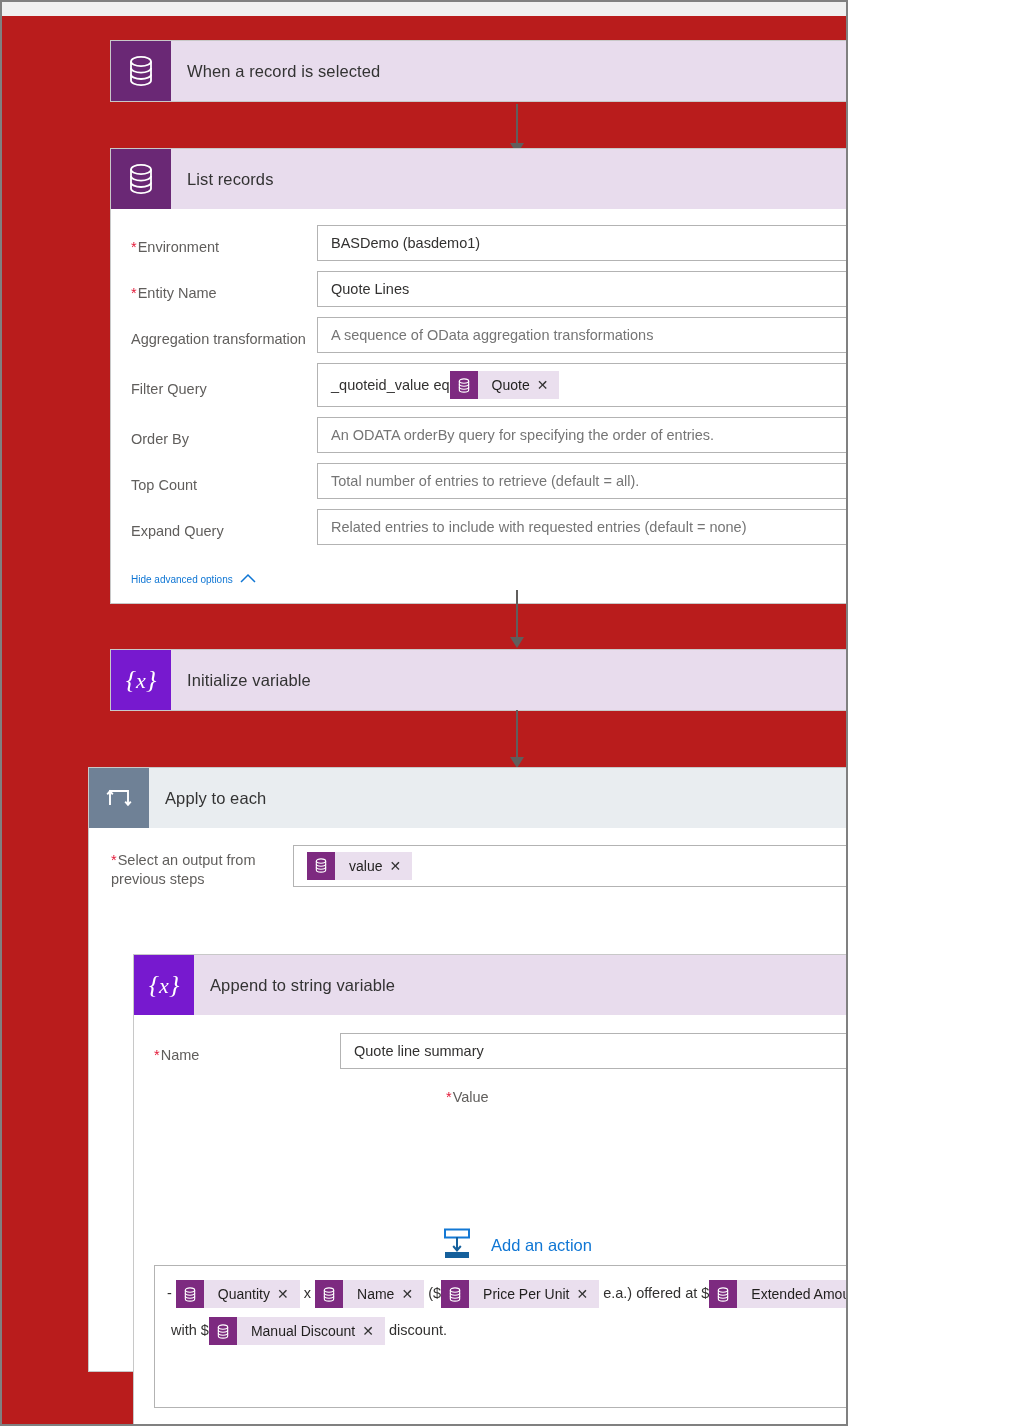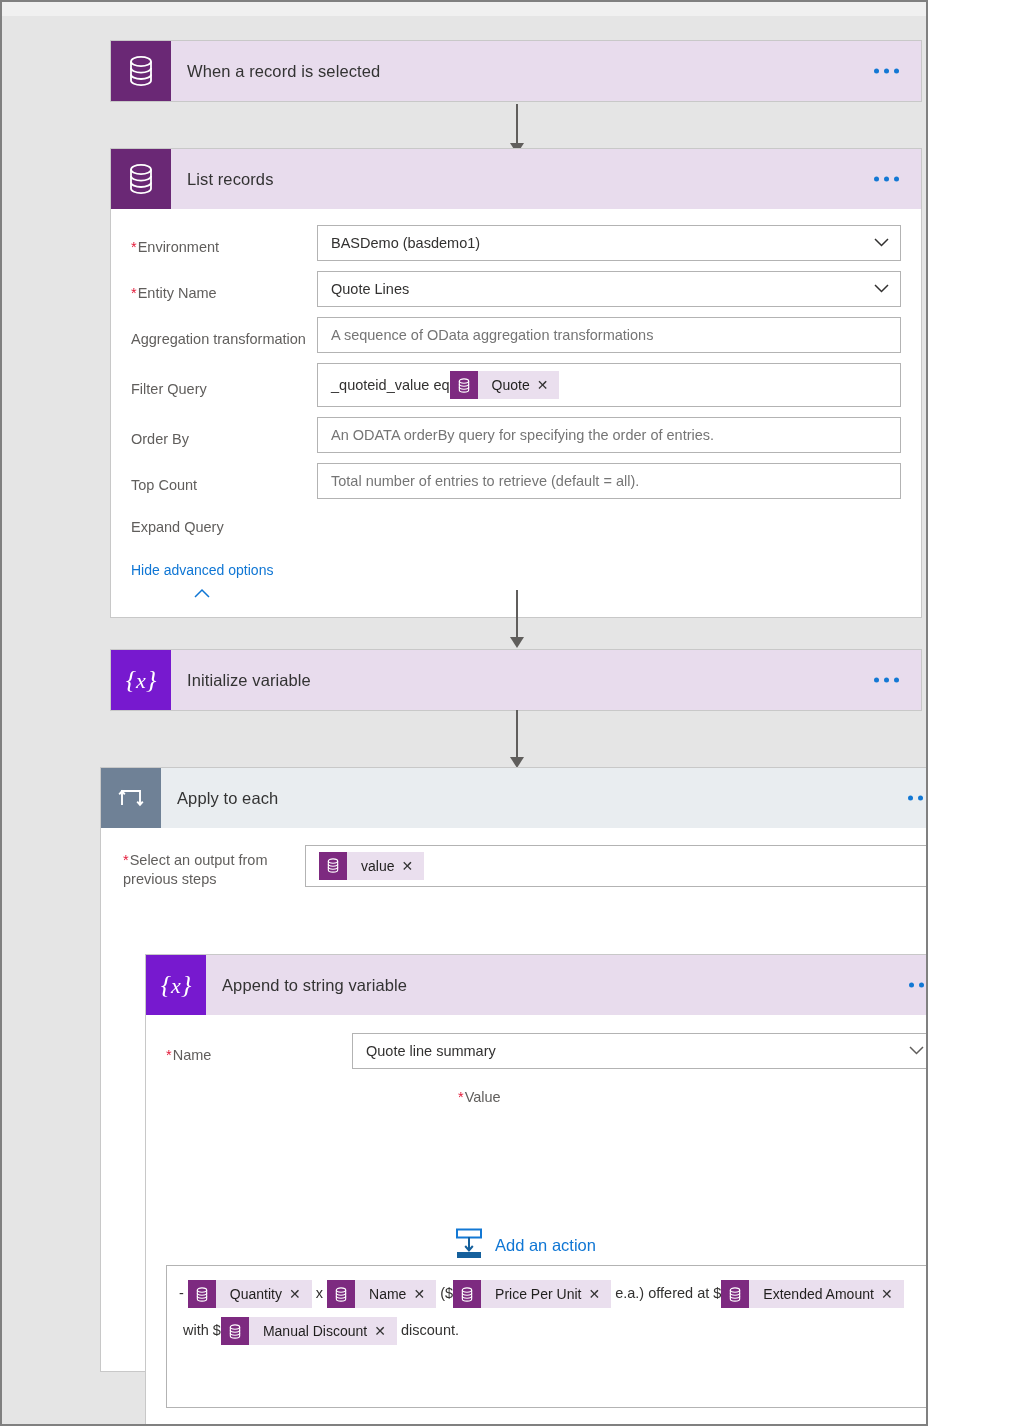--- a/index.html
+++ b/index.html
@@ -5,23 +5,23 @@
 <style>
   * { box-sizing: border-box; }
   html, body {
     margin: 0;
     padding: 0;
     background: #ffffff;
     font-family: "Liberation Sans", sans-serif;
   }
   #page {
     position: relative;
-    width: 928px;
+    width: 848px;
     height: 1426px;
-    background: #e5e5e5;
+    background: #b91c1c;
     border: 2px solid #808080;
     overflow: hidden;
   }
   #topstrip {
     position: absolute;
     top: 0; left: 0; right: 0;
     height: 14px;
     background: #f0f0f0;
   }
 
@@ -101,26 +101,25 @@
   .chev {
     position: absolute;
     right: 14px;
     top: 13px;
     width: 13px;
     height: 8px;
   }
   .chev svg { display: block; }
   .link {
     color: #0f76d4;
-    font-size: 14px;
+    font-size: 10px;
     display: inline-flex;
     align-items: center;
     gap: 7px;
     cursor: pointer;
-    flex-direction: column;
   }
 
   
   .chip {
     display: inline-flex;
     align-items: center;
     background: #eadfee;
     height: 28px;
     vertical-align: middle;
     margin: 2px 0;
@@ -171,21 +170,21 @@
     border-left: 7px solid transparent;
     border-right: 7px solid transparent;
     border-top: 11px solid #605e5c;
   }
 
   
   .add-action {
     position: absolute;
     display: flex;
     align-items: center;
-    gap: 12px;
+    gap: 20px;
     cursor: pointer;
   }
   .add-action .txt { color: #0f76d4; font-size: 16.5px; }
 
   svg { overflow: visible; }
 </style>
 </head>
 <body>
 
 <div id="page">
@@ -300,20 +299,23 @@
 
       <div class="frow">
         <div class="flabel">Top Count</div>
         <div class="fctl">
           <input class="input ph" style="width: 100%; outline: none;" placeholder="Total number of entries to retrieve (default = all).">
         </div>
       </div>
 
       <div class="frow">
         <div class="flabel">Expand Query</div>
+        <div class="fctl">
+          <input class="input ph" style="width: 100%; outline: none;" placeholder="Related entries to include with requested entries (default = none)">
+        </div>
       </div>
 
       <div style="padding:14px 0 2px 0;">
         <span class="link">
           <span>Hide advanced options</span>
           <span>
             <svg width="16" height="9" viewBox="0 0 16 9">
                 <path d="M1 8 L8 1 L15 8" fill="none" stroke="#0f76d4" stroke-width="1.5"></path>
               </svg>
           </span>
@@ -341,21 +343,21 @@
           <i></i>
       </div>
     </div>
   </div>
 
   <div class="conn" style="left:514px; top:708px; width:2px; height:60px;">
     <div class="stem" style="height:48px;"></div>
     <div class="head" style="top:47px;"></div>
   </div>
 
-  <div class="card" style="left:86px; top:765px; width:856px; height:605px;margin-left:12px;">
+  <div class="card" style="left:86px; top:765px; width:856px; height:605px;">
     <div class="card-header loop">
       <div class="icon-box loop">
         <svg width="30" height="30" viewBox="0 0 30 30" fill="none" stroke="#ffffff" stroke-width="1.9">
           <path d="M8 8 H24 V22"></path>
           <path d="M22 8 H6 V22"></path>
           <path d="M3.2 11.4 L6 8.2 L8.8 11.4"></path>
           <path d="M21.2 18.6 L24 21.8 L26.8 18.6"></path>
         </svg>
       </div>
       <div class="card-title">Apply to each</div>

